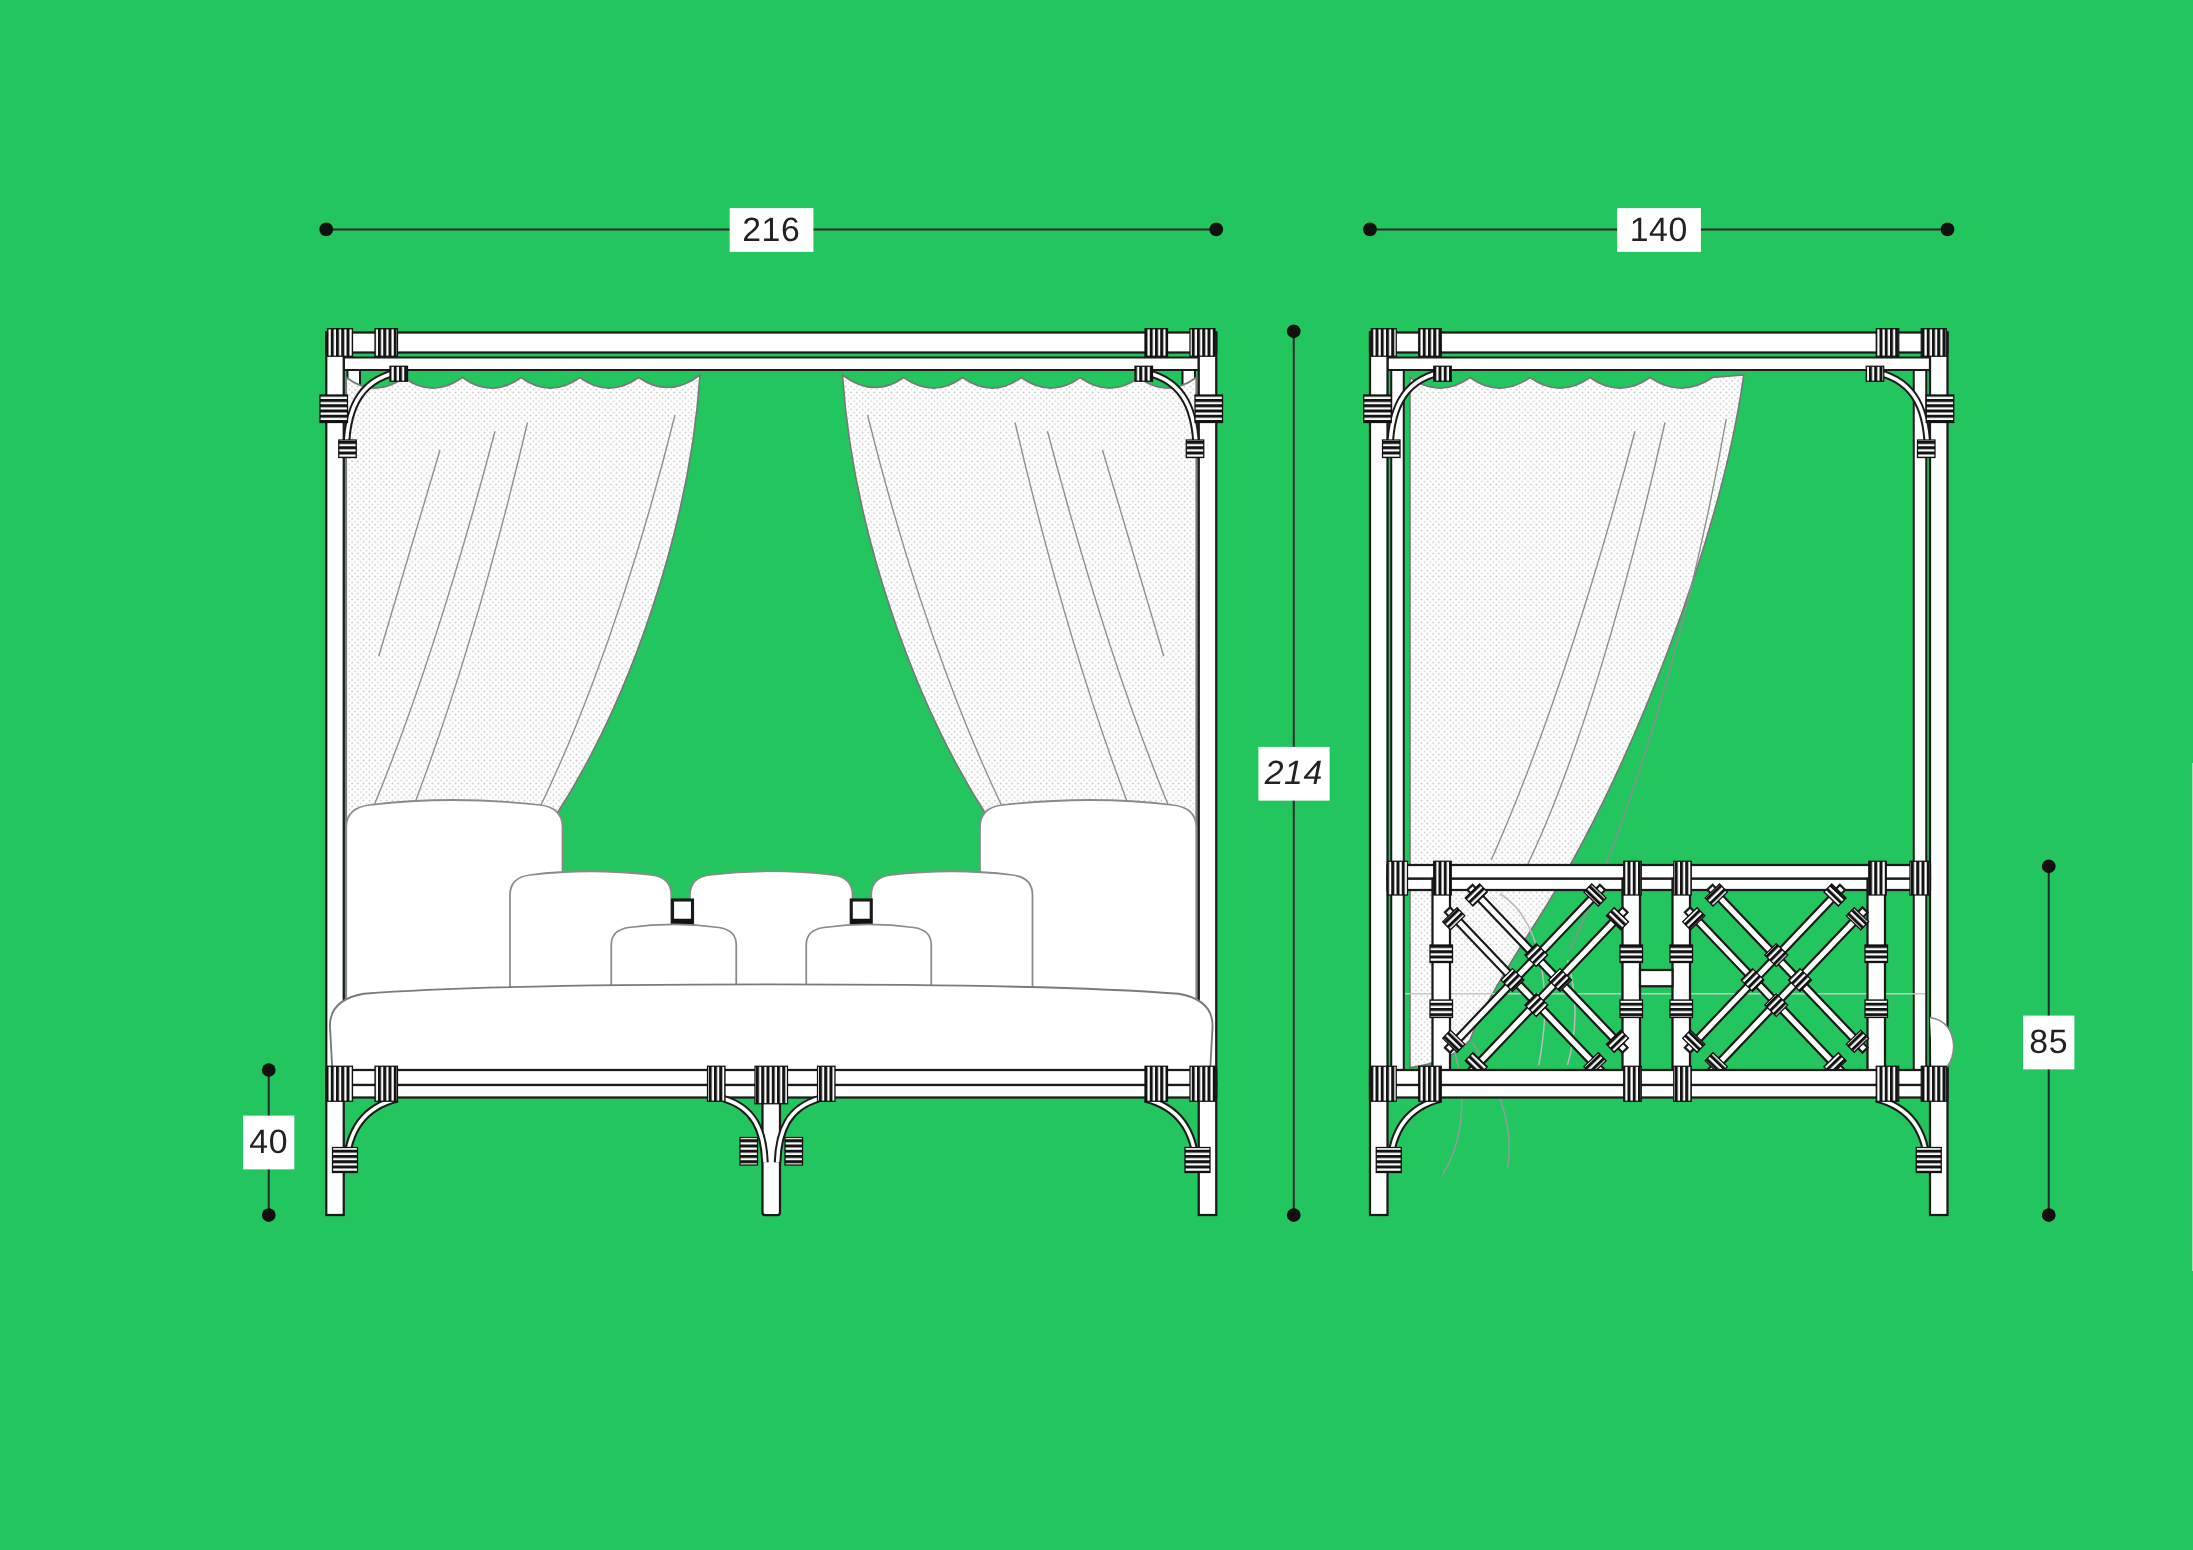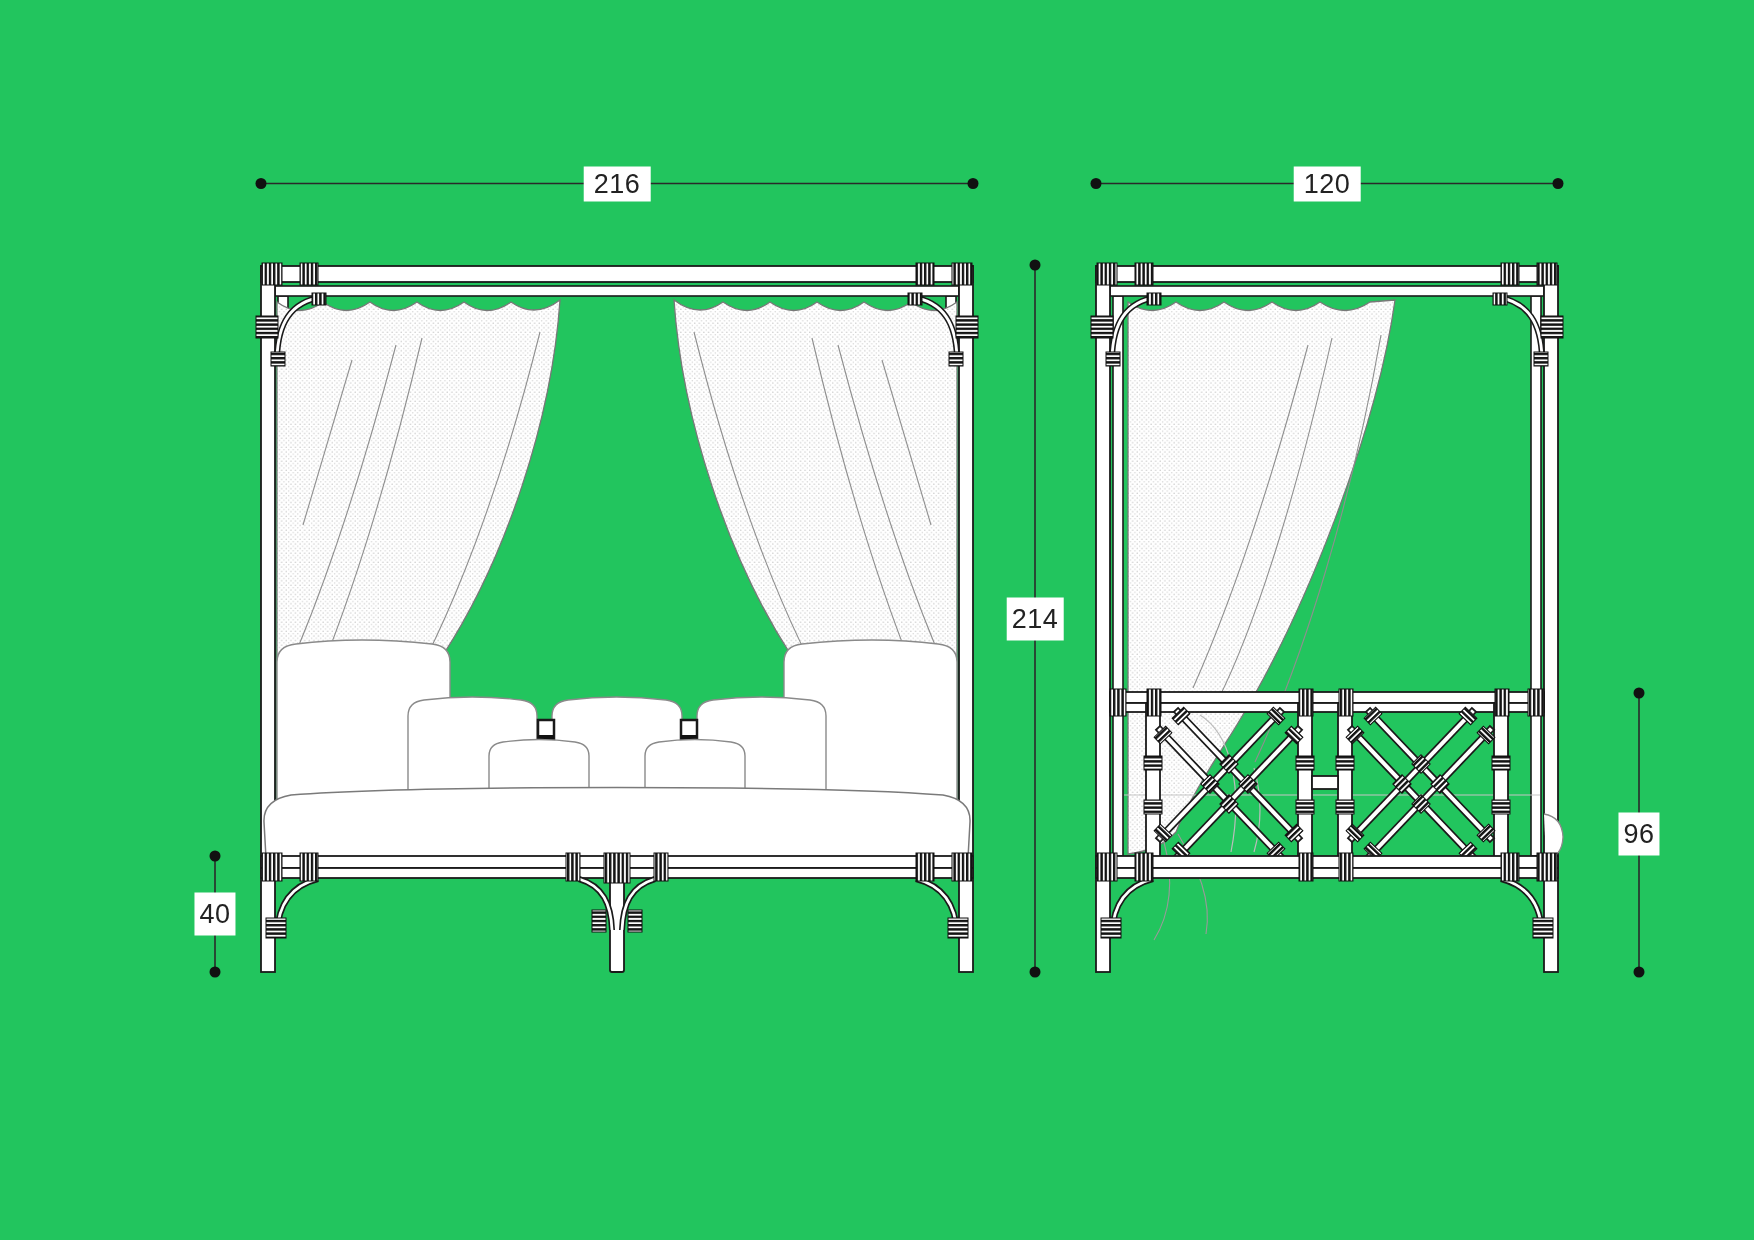--- a/index.html
+++ b/index.html
@@ -298,18 +298,18 @@
     </g>
     <g>
       <line class="dimline" x1="1639" y1="693" x2="1639" y2="972"></line>
       <circle class="dimdot" cx="1639" cy="693" r="5.5"></circle>
           <circle class="dimdot" cx="1639" cy="972" r="5.5"></circle>
     </g>
   </g>
 </svg>
 
 <div class="dim-label" style="left:617px;top:184px;">216</div>
-<div class="dim-label" style="left:1327px;top:184px;">120</div>
-<div class="dim-label vert" style="left:1035px;top:619px;">214</div>
+<div class="dim-label" style="left:1327px;top:184px;">140</div>
+<div class="dim-label vert" style="left:1035px;top:619px;font-style:italic;">214</div>
 <div class="dim-label vert" style="left:215px;top:914px;">40</div>
-<div class="dim-label vert" style="left:1639px;top:834px;">96</div>
+<div class="dim-label vert" style="left:1639px;top:834px;">85</div>
 
 </div>
 
 </body></html>

